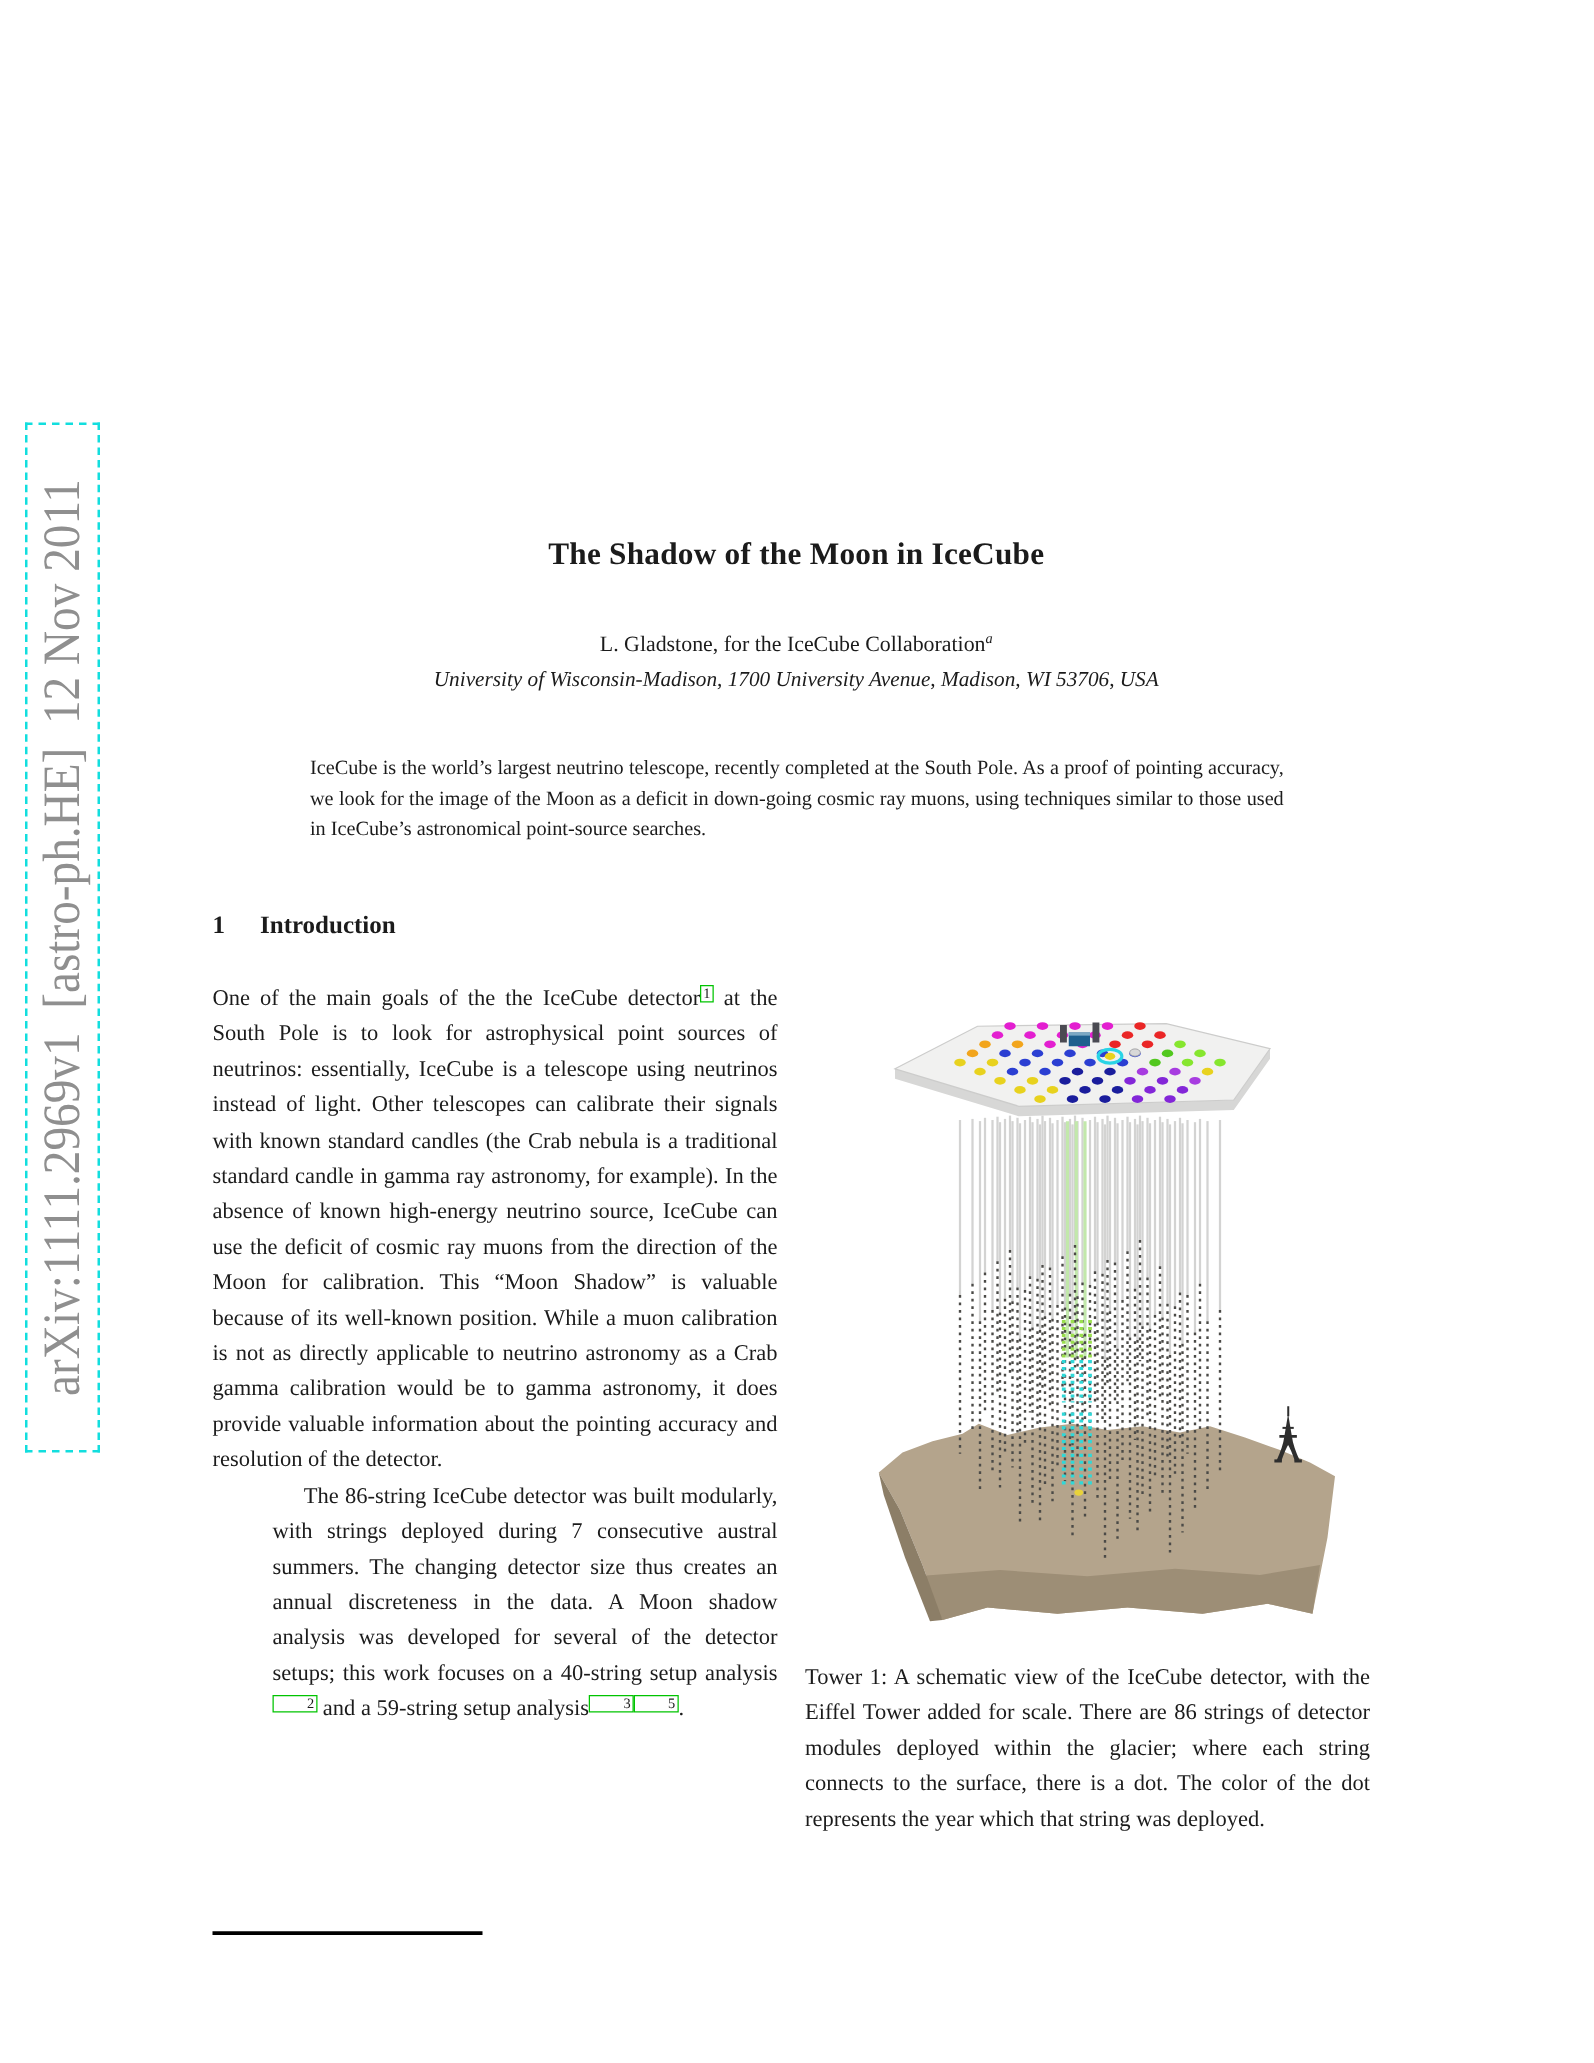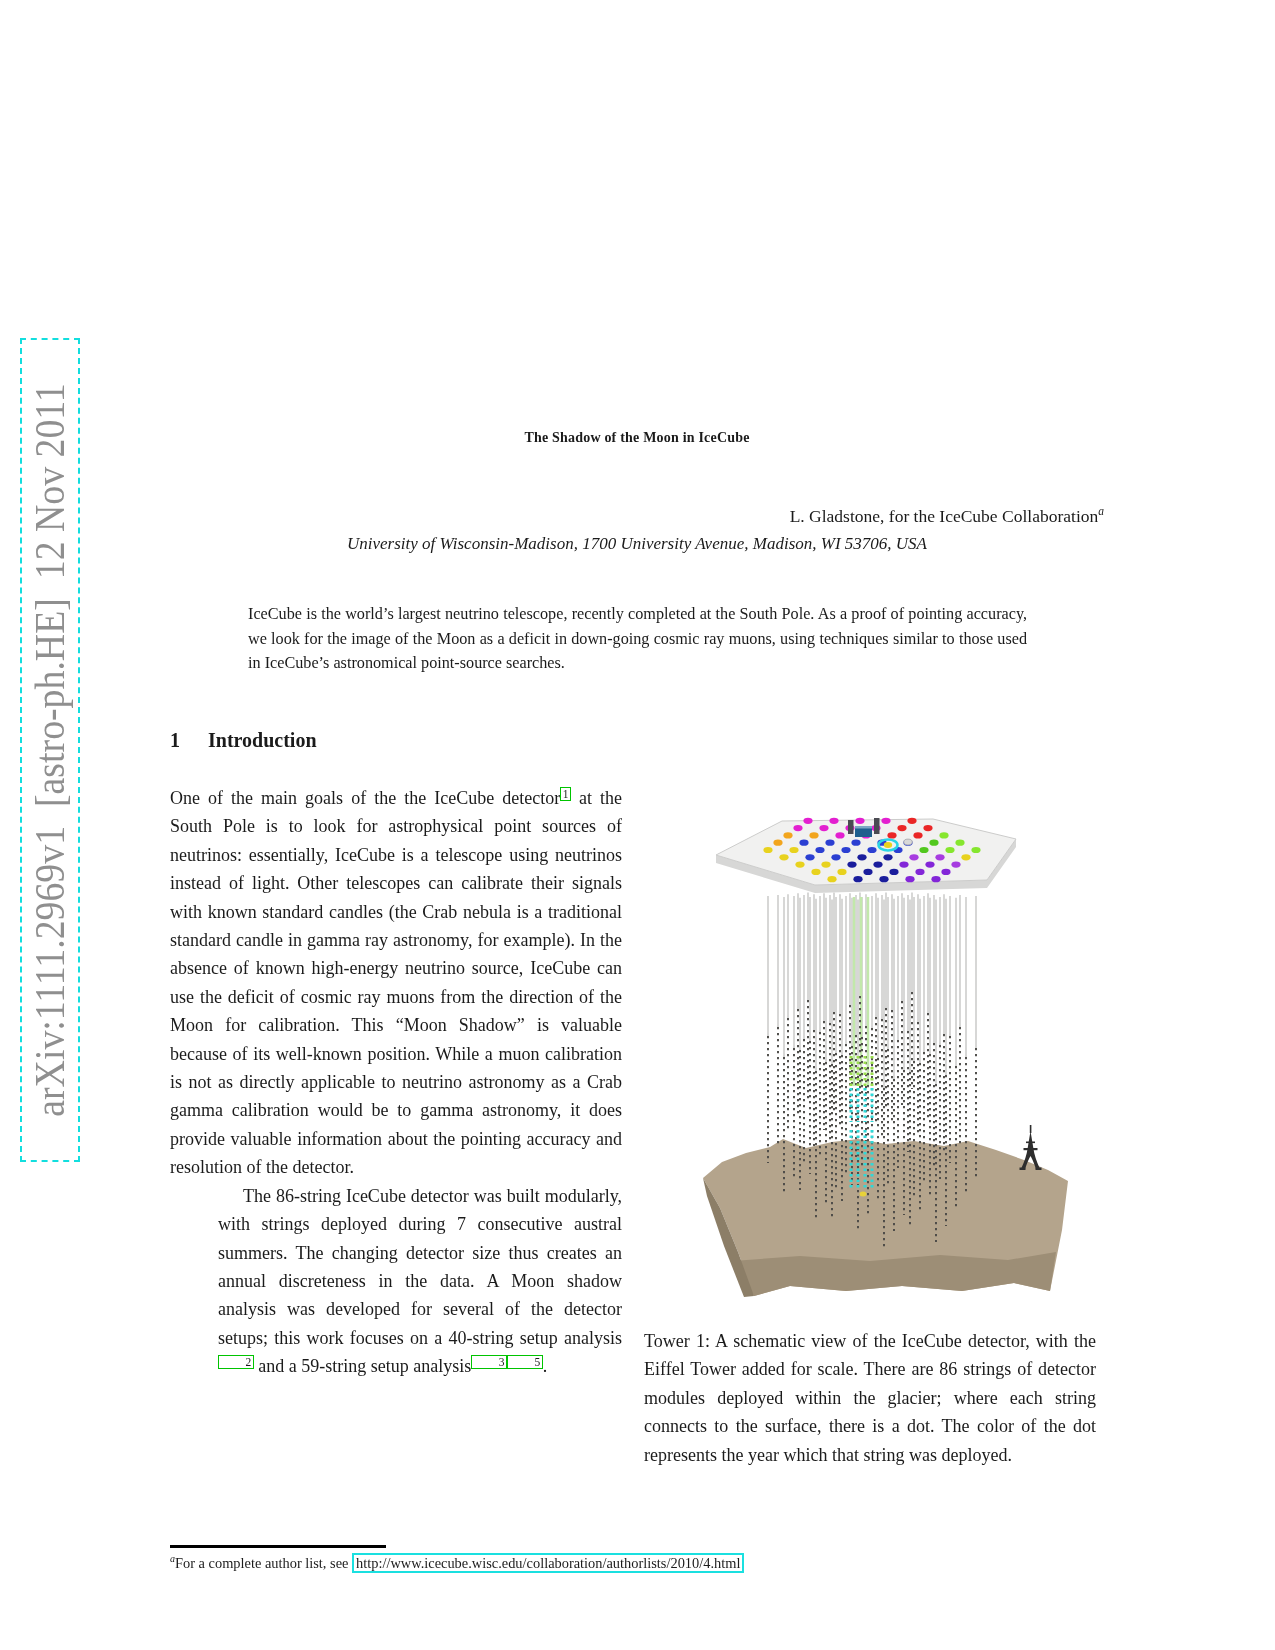--- a/index.html
+++ b/index.html
@@ -12,25 +12,25 @@
     position:absolute; left:20px; top:338px; width:60px; height:824px;
     border:2px dashed #12dede; box-sizing:border-box;
   }
   .watermark-text {
     position:absolute; left:50%; top:50%;
     transform:translate(-50%,-50%) rotate(-90deg) scaleX(0.9);
     white-space:pre; font-size:42px; color:#8f8f8f;
   }
   .title {
     position:absolute; left:170px; top:430px; width:934px;
-    text-align:center; font-size:14px; font-weight:bold; letter-spacing:0.2px;
+    text-align:center; font-size:25px; font-weight:bold; letter-spacing:0.2px;
   }
   .author {
     position:absolute; left:170px; top:505px; width:934px;
-    text-align:right; font-size:17.5px;
+    text-align:center; font-size:17.5px;
   }
   .author sup { font-size:11.5px; font-style:italic; }
   .affiliation {
     position:absolute; left:170px; top:534px; width:934px;
     text-align:center; font-size:17px; font-style:italic;
   }
   .abstract {
     position:absolute; left:248px; top:587px; width:779px;
     font-size:16.2px; line-height:24.6px; text-align:justify;margin-top:15px;
   }
@@ -314,15 +314,14 @@
         <ellipse cx="908" cy="842" rx="4.2" ry="2.9" fill="#d8d8d8" stroke="#aaaaaa" stroke-width="0.8"></ellipse>
       </svg>
   </div>
 
   <div class="caption">
     <span>Tower 1:</span> <span>A schematic view of the IceCube detector, with the Eiffel Tower added for scale. There are 86 strings of detector modules deployed within the glacier; where each string connects to the surface, there is a dot. The color of the dot represents the year which that string was deployed.</span>
   </div>
 
   <div class="footnote-rule"></div>
 
-  <div class="footnote"><sup>a</sup><span>For a complete author list, see </span><span class="linkbox">http://www.icecube.wisc.edu/collaboration/authorlists/2010/4.html</span></div>
 
 </div>
 
 </body></html>

